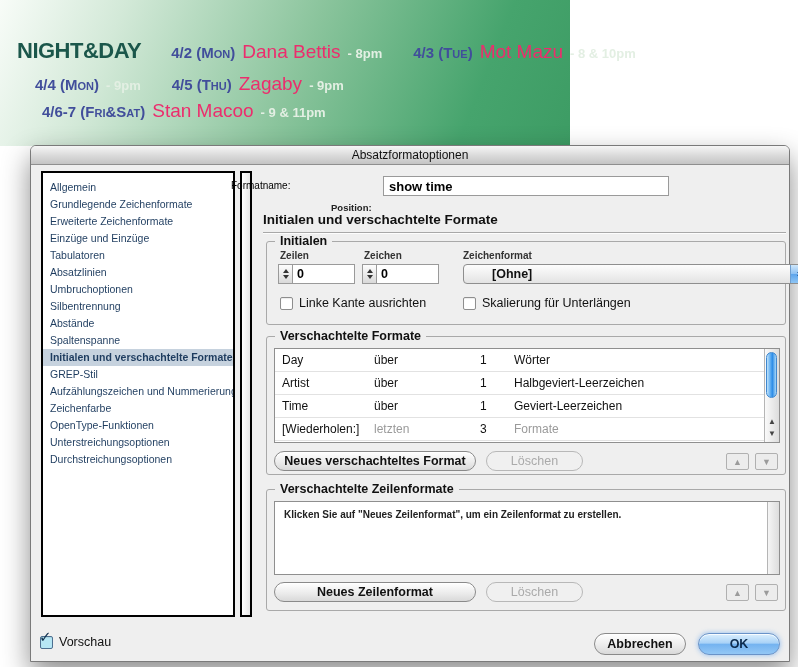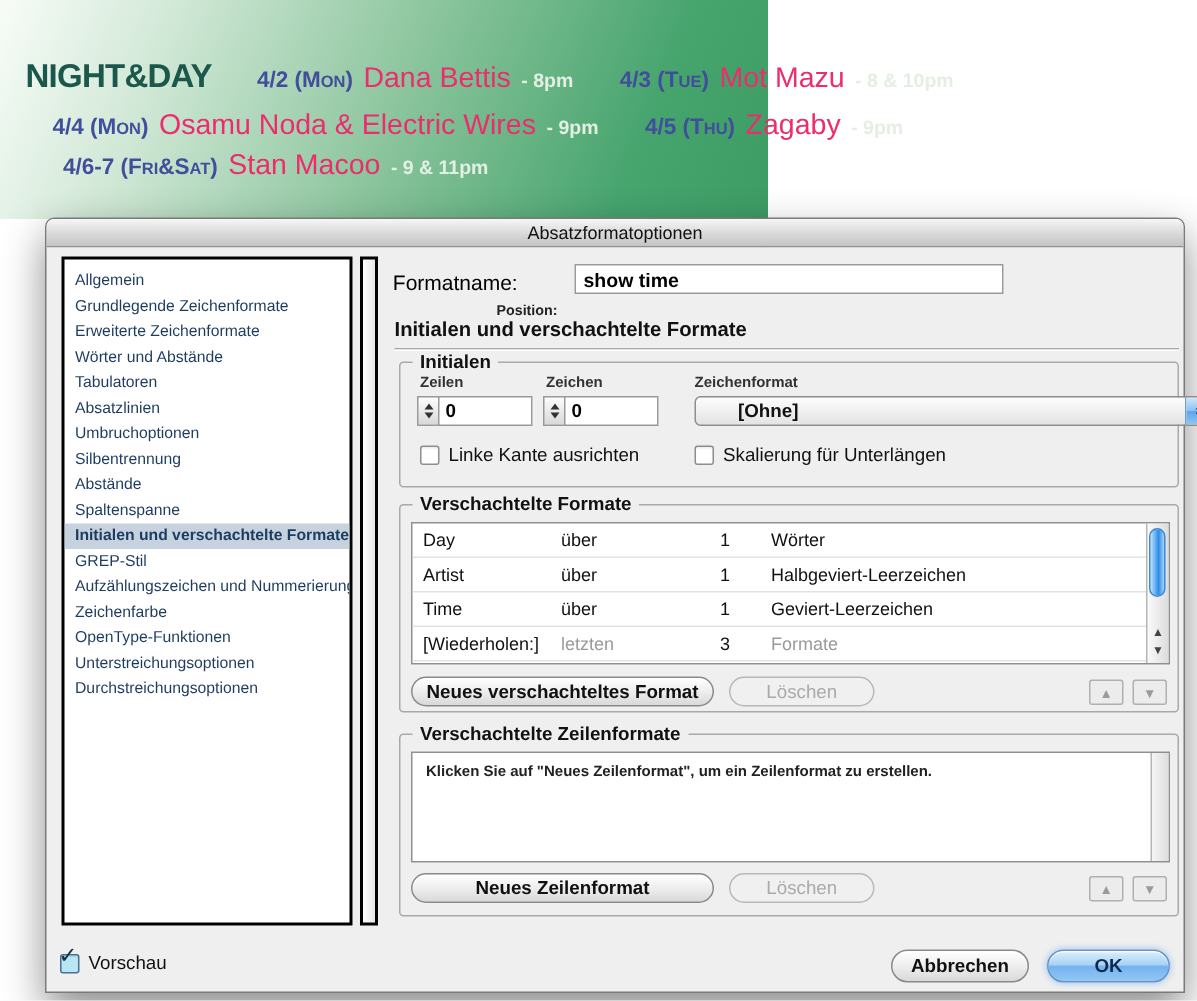--- a/index.html
+++ b/index.html
@@ -1,20 +1,20 @@
 <!DOCTYPE html>
 <html style="--banner-brand: #1b574b; --banner-date: #414e9b; --banner-artist: #ec2d6d; --banner-time: #e3efe3; --sidebar-text: #1e3c5f; --sidebar-selected-bg: #c6d2de; --ok-accent: #74b3f0;"><head>
 <meta charset="utf-8">
 <style>
   * { margin:0; padding:0; box-sizing:border-box; }
   html,body { width:798px; height:667px; background:#fff; font-family:"Liberation Sans","DejaVu Sans",sans-serif; overflow:hidden; }
   #stage { position:relative; width:798px; height:667px; background:#fff; }
 
   
-  #banner { position:absolute; left:0; top:0; width:512px; height:146px;
+  #banner { position:absolute; left:0; top:0; width:570px; height:146px;
     background:linear-gradient(112deg,#f8fcf8 0%,#d3e9d8 20%,#8ac49c 52%,#46a46d 82%,#3d9c64 100%); }
   .banner-line { position:absolute; display:flex; align-items:baseline; white-space:nowrap; }
   #banner-line-0 { left:17px; top:38px; }
   #banner-line-1 { left:35px; top:73px; }
   #banner-line-2 { left:42px; top:100px; }
   .seg { margin-right:7px; }
   .seg-gap { margin-left:24px; }
   .seg-brand { font-size:22px; font-weight:600; letter-spacing:-0.5px; color:var(--banner-brand,#1b574b); margin-right:30px; }
   .seg-date { font-size:15px; font-weight:700; font-variant:small-caps; color:var(--banner-date,#414e9b); }
   .seg-artist { font-size:19px; font-weight:500; color:var(--banner-artist,#ec2d6d); }
@@ -31,21 +31,21 @@
   
   #side-list { position:absolute; left:10px; top:25px; width:194px; height:446px;
     background:#fff; border:2px solid #000; padding-top:6px; overflow:hidden; }
   .side-item { height:17px; line-height:17px; padding-left:7px; font-size:10.5px;
     color:var(--sidebar-text,#1e3c5f); white-space:nowrap; }
   .side-item.selected { background:var(--sidebar-selected-bg,#c6d2de); font-weight:700; }
   #side-scroll { position:absolute; left:209px; top:25px; width:12px; height:446px;
     background:linear-gradient(90deg,#fff,#e7e7e7); border:2px solid #000; }
 
   
-  #formatname-label { position:absolute; left:200px; top:34px; width:145px; text-align:center; font-size:14px; color:#000; }
+  #formatname-label { position:absolute; left:200px; top:34px; width:145px; text-align:left; font-size:10px; color:#000; }
   #formatname-input { position:absolute; left:352px; top:30px; width:286px; height:20px;
     border:1px solid #9a9a9a; background:#fff; font-family:inherit; font-size:13px; font-weight:600; padding-left:5px; }
   #position-label { position:absolute; left:300px; top:56px; font-size:9.5px; font-weight:600; color:#222; }
   #section-heading { position:absolute; left:232px; top:66px; font-size:13.5px; font-weight:700; color:#111; }
   #section-rule { position:absolute; left:232px; top:86px; width:523px; height:2px;
     border-top:1px solid #a8a8a8; border-bottom:1px solid #fdfdfd; }
 
   
   .group { position:absolute; left:235px; width:520px; border:1px solid #a9a9a9; border-radius:3px; }
   .group-legend { position:absolute; top:-8px; left:8px; background:#efefef; padding:0 5px; font-size:12.5px; font-weight:700; color:#111; }
@@ -121,21 +121,20 @@
         <span class="seg seg-brand">NIGHT&amp;DAY</span>
         <span class="seg seg-date">4/2 (Mon)</span>
         <span class="seg seg-artist">Dana Bettis</span>
         <span class="seg seg-time">- 8pm</span>
         <span class="seg seg-date seg-gap">4/3 (Tue)</span>
         <span class="seg seg-artist">Mot Mazu</span>
         <span class="seg seg-time">- 8 &amp; 10pm</span>
       </div>
     <div class="banner-line" id="banner-line-1">
         <span class="seg seg-date">4/4 (Mon)</span>
-        <span class="seg seg-artist">Osamu Noda &amp; Electric Wires</span>
         <span class="seg seg-time">- 9pm</span>
         <span class="seg seg-date seg-gap">4/5 (Thu)</span>
         <span class="seg seg-artist">Zagaby</span>
         <span class="seg seg-time">- 9pm</span>
       </div>
     <div class="banner-line" id="banner-line-2">
         <span class="seg seg-date">4/6-7 (Fri&amp;Sat)</span>
         <span class="seg seg-artist">Stan Macoo</span>
         <span class="seg seg-time">- 9 &amp; 11pm</span>
       </div>
@@ -143,21 +142,21 @@
 
   <div id="dialog">
     <div id="titlebar">
       <span>Absatzformatoptionen</span>
     </div>
 
     <div id="side-list">
         <div class="side-item">Allgemein</div>
         <div class="side-item">Grundlegende Zeichenformate</div>
         <div class="side-item">Erweiterte Zeichenformate</div>
-        <div class="side-item">Wörter und Abstände</div>
+        <div class="side-item">Einzüge und Einzüge</div>
         <div class="side-item">Tabulatoren</div>
         <div class="side-item">Absatzlinien</div>
         <div class="side-item">Umbruchoptionen</div>
         <div class="side-item">Silbentrennung</div>
         <div class="side-item">Abstände</div>
         <div class="side-item">Spaltenspanne</div>
         <div class="side-item selected">Initialen und verschachtelte Formate</div>
         <div class="side-item">GREP-Stil</div>
         <div class="side-item">Aufzählungszeichen und Nummerierung</div>
         <div class="side-item">Zeichenfarbe</div>

